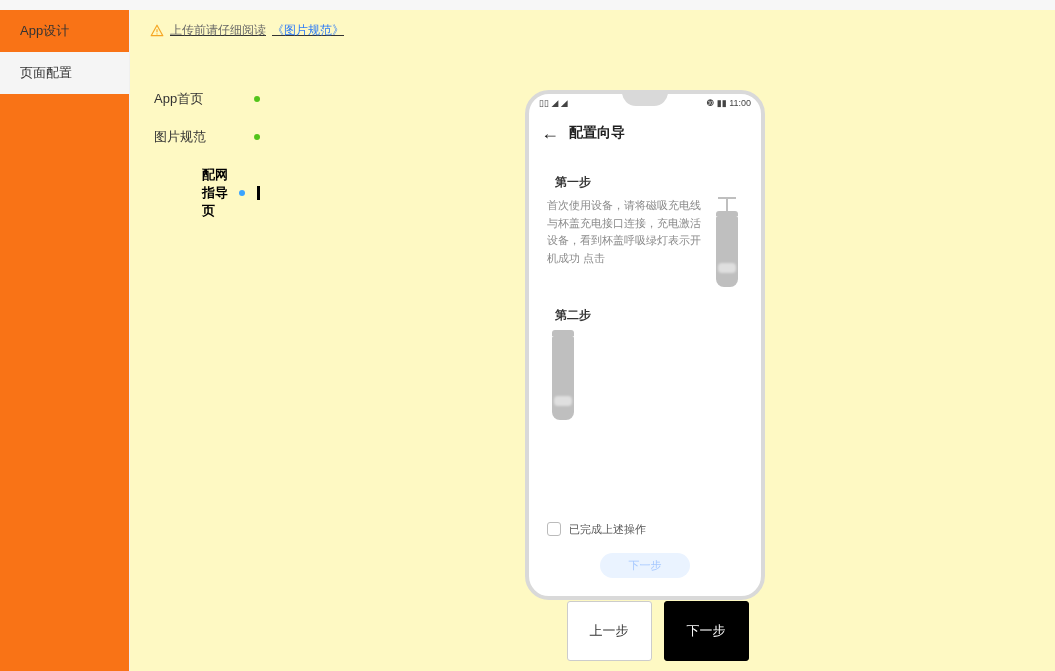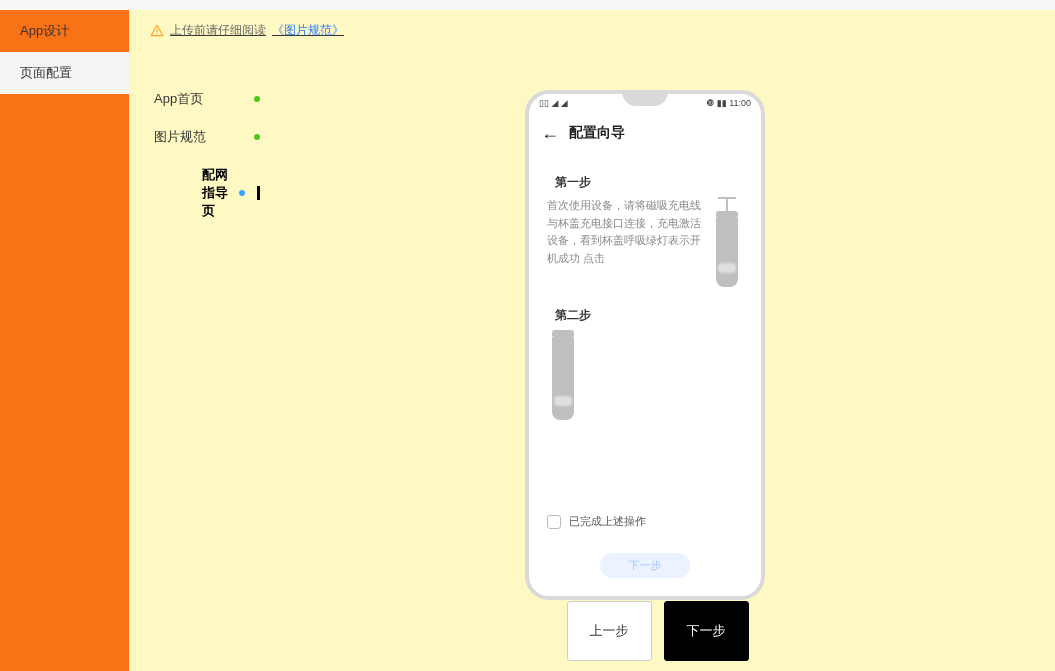--- a/index.html
+++ b/index.html
@@ -155,23 +155,23 @@
   }
   .antenna { width: 2px; height: 14px; background: #bfbfbf; }
   .antenna-tip { width: 18px; height: 2px; background: #bfbfbf; }
 
   .phone-footer {
     position: absolute;
     bottom: 18px; left: 0; right: 0;
     padding: 0 18px;
   }
   .confirm-row {
-    display: flex; align-items: center; gap: 8px;
+    display: flex; align-items: flex-start; gap: 8px;
     font-size: 11px; color: #555;
-    margin-bottom: 24px;
+    margin-bottom: 16px;
   }
   .checkbox {
     width: 14px; height: 14px; border: 1px solid #bbb; border-radius: 3px; background: #fff;
   }
   .next-pill {
     display: block;
     width: 90px; margin: 0 auto;
     padding: 5px 0;
     text-align: center;
     font-size: 11px;

